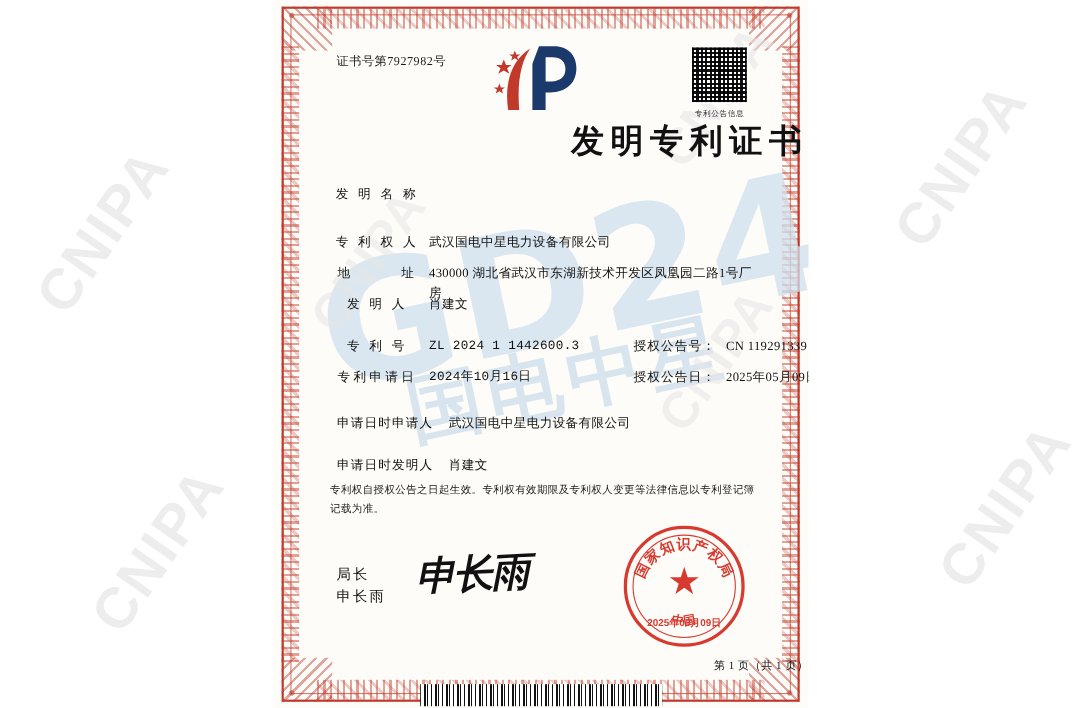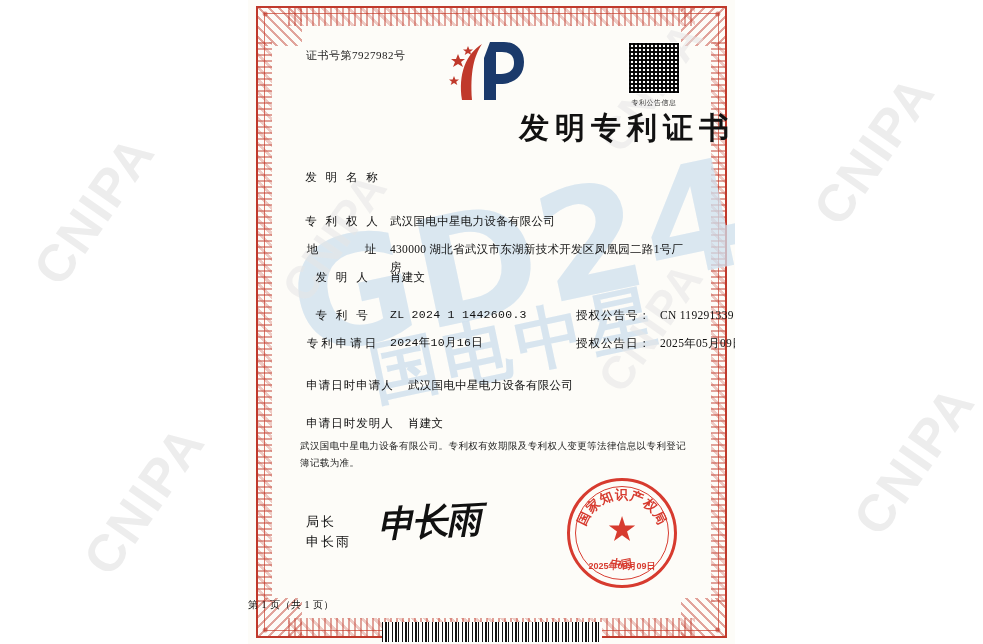--- a/index.html
+++ b/index.html
@@ -332,21 +332,21 @@
     font-weight: bold;
     color: #d42b1f;
     font-family: "Liberation Sans", sans-serif;
   }
 
   
   #page-no {
     position: absolute;
     left: 0; right: 0;
     bottom: 32px;
-    text-align: left;
+    text-align: right;
     font-size: 10px;
     color: #111;
     letter-spacing: .5px;
   }
   #barcode {
     position: absolute;
     left: 50%;
     transform: translateX(-50%);
     bottom: 2px;
     width: 220px;
@@ -446,21 +446,21 @@
       </div>
 
       <div class="row" style="margin-top:10px;">
         <span class="lab" style="width:100px; letter-spacing:1px;">申请日时发明人</span>
         <span class="val" style="left:108px;">肖建文</span>
       </div>
 
     </div>
 
     <div id="legal">
-      <p class="noindent">武汉国电中星电力设备有限公司。专利权有效期限及专利权人变更等法律信息以专利登记簿记载为准。</p>
+      <p class="noindent">专利权自授权公告之日起生效。专利权有效期限及专利权人变更等法律信息以专利登记簿记载为准。</p>
     </div>
 
     <div id="sig-label">
       <div>局长</div>
       <div>申长雨</div>
     </div>
     <div id="sig-script">申长雨</div>
 
     <div id="seal">
       <div class="ring"></div>

